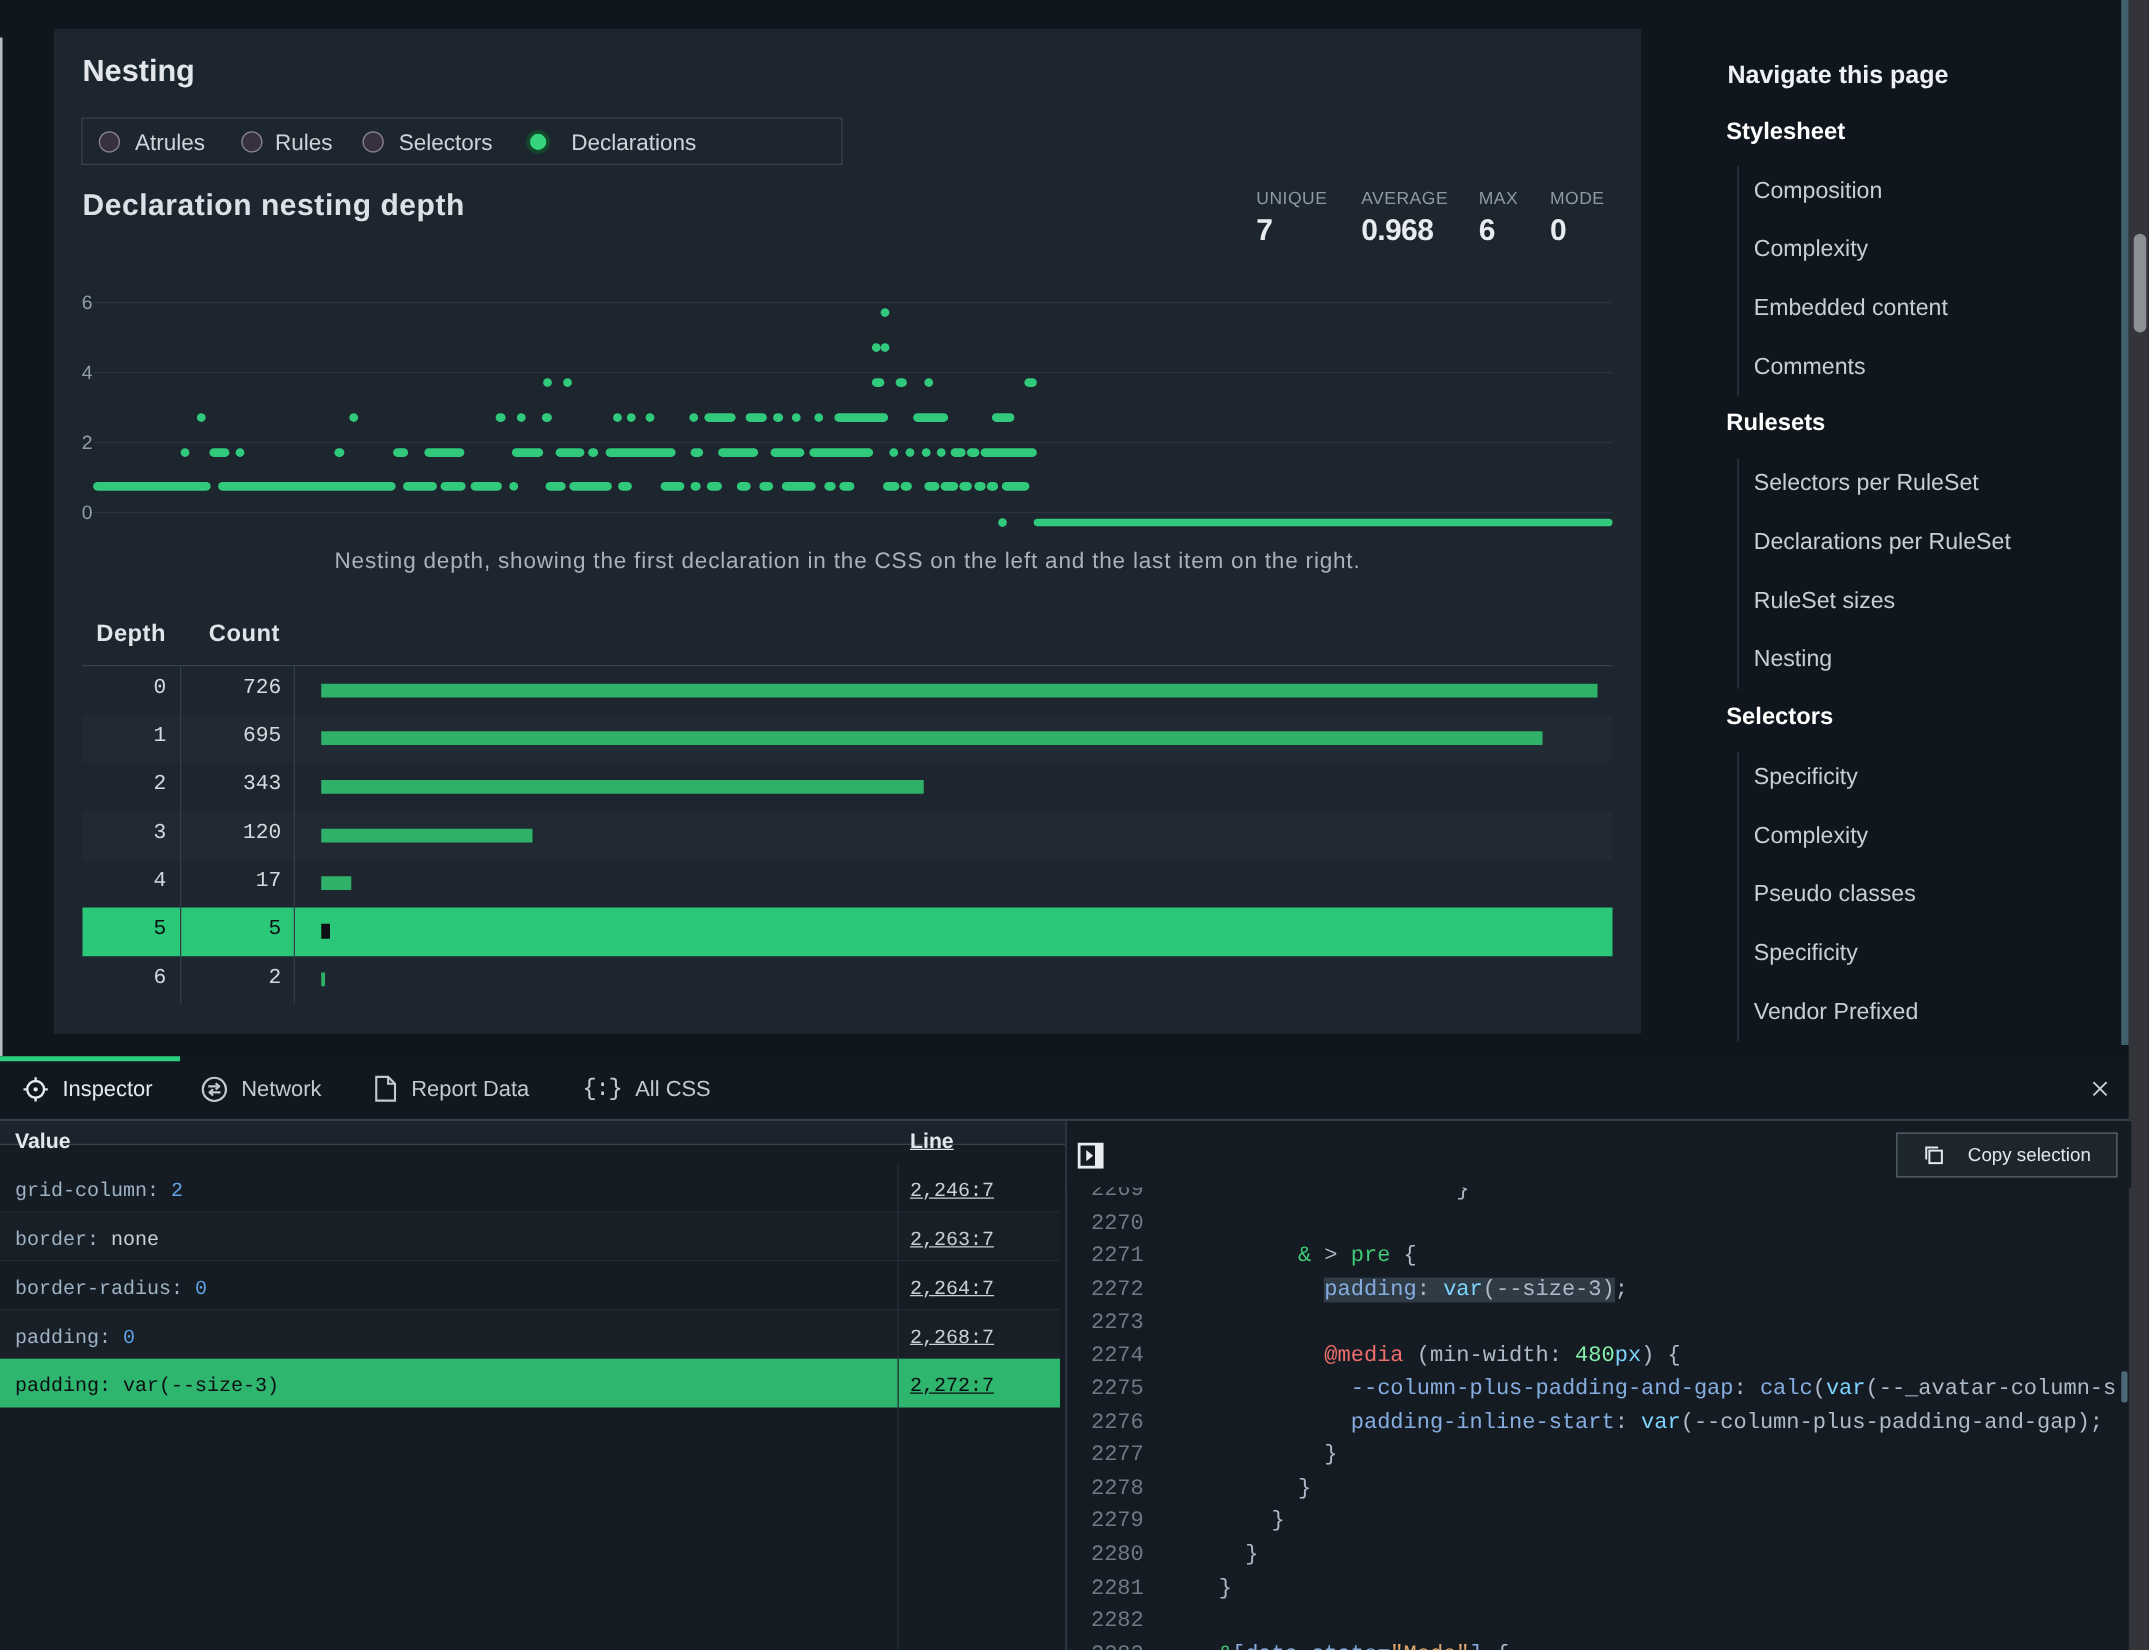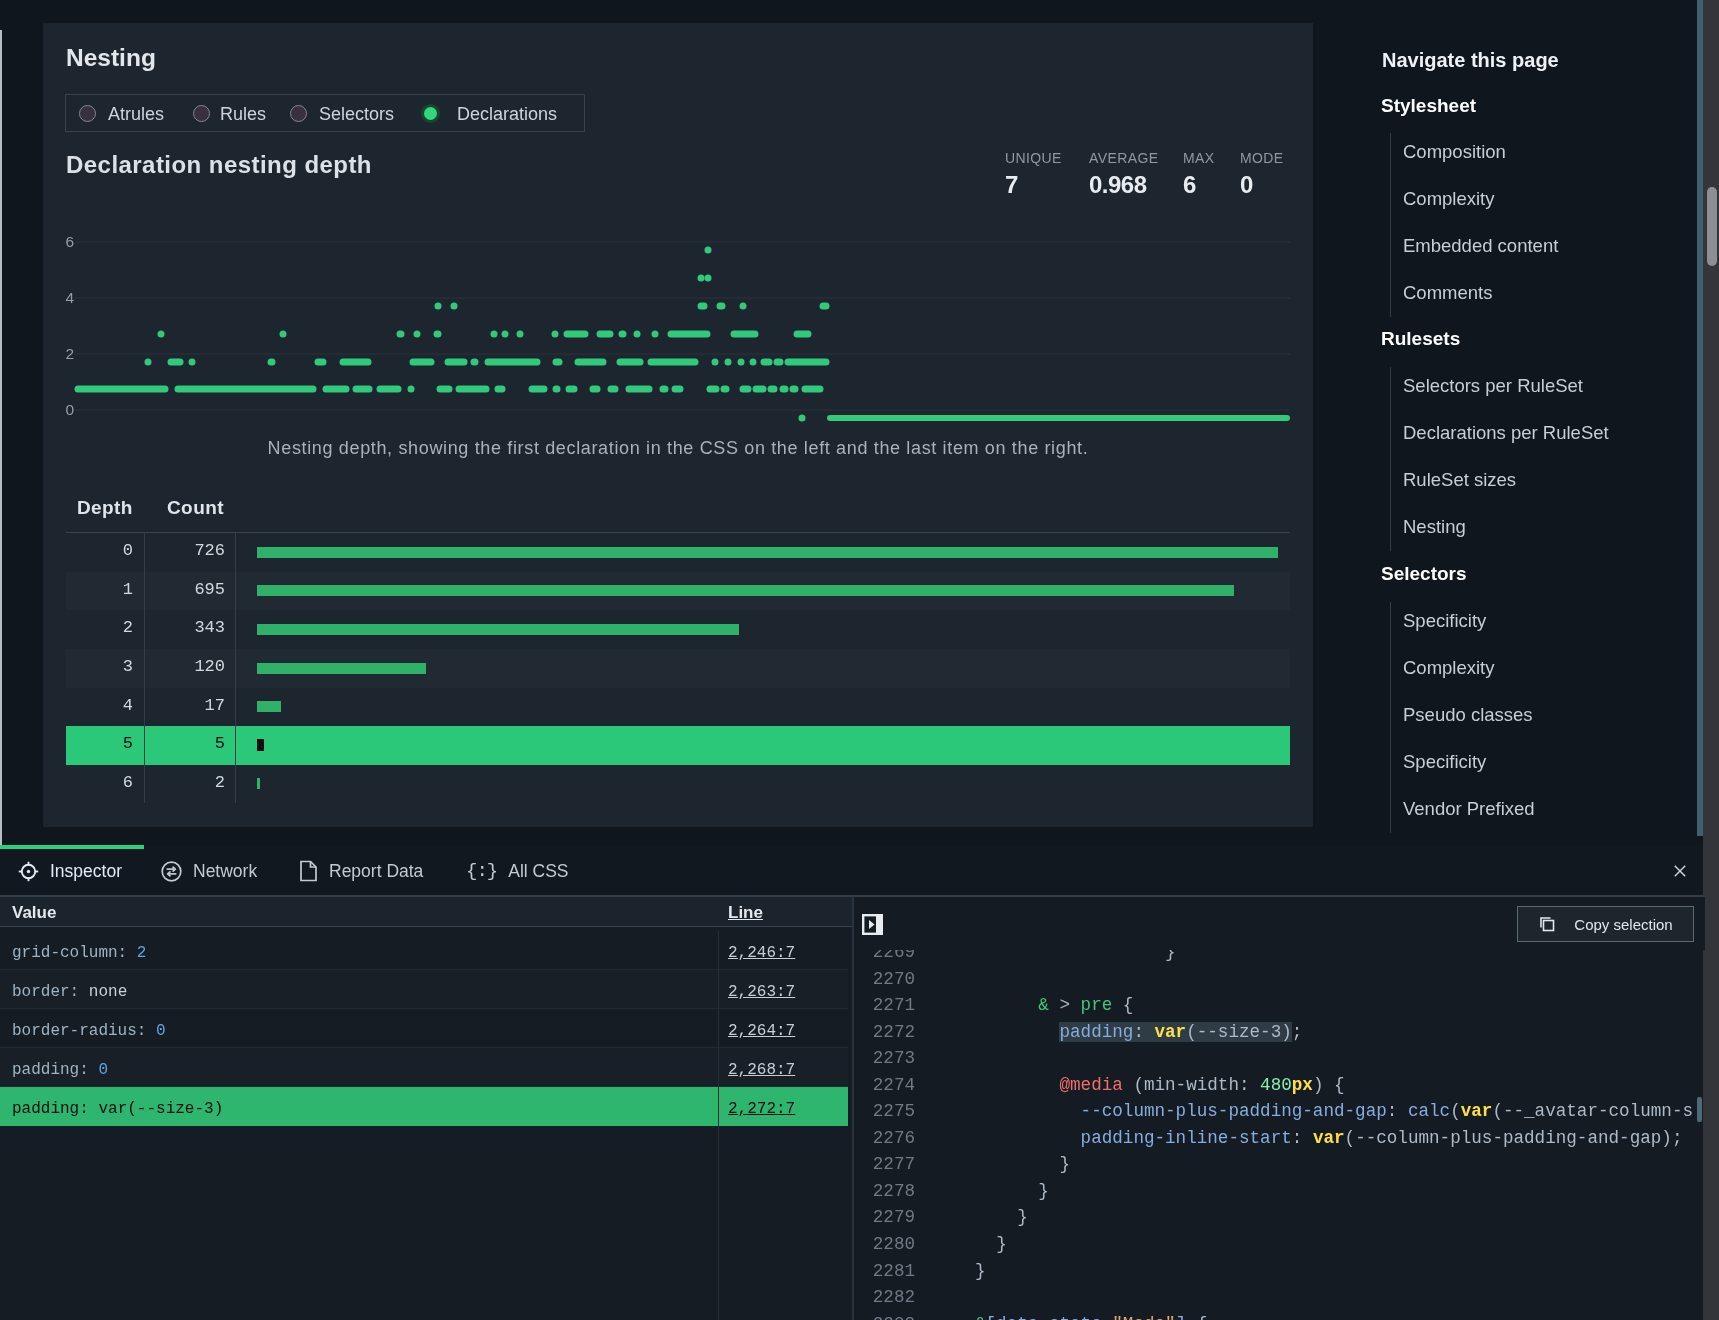--- a/index.html
+++ b/index.html
@@ -3,21 +3,21 @@
 <meta charset="utf-8">
 <style>
 * { margin:0; padding:0; box-sizing:border-box; }
 html,body { width:1719px; height:1320px; overflow:hidden; background:#10161d;
   font-family:"Liberation Sans", sans-serif; }
 #root { position:absolute; inset:0; width:1719px; height:1320px; }
 
 
 .card { position:absolute; left:43px; top:23px; width:1270px; height:804px; background:#1d262f; }
 .card h1 { position:absolute; left:23px; top:21px; font-size:24.5px; font-weight:700; color:#e3e7ec; }
-.radiobox { position:absolute; left:22px; top:71px; width:520px; height:38px; border:1px solid #39424c; }
+.radiobox { position:absolute; left:22px; top:71px; width:609px; height:38px; border:1px solid #39424c; }
 .radio { position:absolute; top:10px; width:17px; height:17px; border-radius:50%; background:#37313f; border:1.5px solid #8b8494; }
 .radio.on { top:9px; width:19px; height:19px; background:#35d57e; border:3px solid #15482a; }
 .rlab { position:absolute; top:9px; font-size:18px; color:#ced4da; }
 .h2row { position:absolute; left:23px; top:128px; width:1224px; }
 .card h2 { font-size:24px; font-weight:700; color:#dce1e7; letter-spacing:.45px; }
 .stat { position:absolute; top:127px; text-align:left; }
 .stat .sl { font-size:14px; color:#8d99a5; letter-spacing:.4px; }
 .stat .sv { font-size:24px; font-weight:700; color:#e8ecf0; margin-top:5px; letter-spacing:-0.5px; }
 .chart { position:absolute; left:43px; top:212px; }
 .caption { position:absolute; left:43px; top:438px; width:1270px; text-align:center;
@@ -45,21 +45,21 @@
 
 
 .insp { position:absolute; left:0; top:845px; width:1705px; height:475px; background:#151c24; }
 .tabbar { position:absolute; left:0; top:0; width:1705px; height:52px; background:#11181f; border-bottom:2px solid #333f48; }
 .tabind { position:absolute; left:0; top:0; width:144px; height:3.5px; background:#2bd07d; }
 .tab { position:absolute; top:0; height:52px; display:flex; align-items:center; gap:11px; color:#c2cad2; font-size:17.5px; }
 .tab.active { color:#e6ebef; }
 .xbtn { position:absolute; left:1671px; top:17px; width:18px; height:18px; color:#cdd5da; }
 
 
-.vhead { position:absolute; left:0; top:52px; width:852px; height:30px; background:#1b232d; border-bottom:1px solid #39434d; }
+.vhead { position:absolute; left:0; top:52px; width:852px; height:19px; background:#1b232d; border-bottom:1px solid #39434d; }
 .vhead .vh1 { position:absolute; left:12px; top:6px; font-size:17px; font-weight:700; color:#e3e8ed; }
 .vhead .vh2 { position:absolute; left:728px; top:6px; font-size:17px; font-weight:700; color:#e3e8ed; text-decoration:underline; }
 .vrows { position:absolute; left:0; top:86px; width:852px; }
 .vrow { position:relative; width:848px; height:39px; border-bottom:1px solid #222b34; font-family:"Liberation Mono",monospace; font-size:16px; }
 .vrow.valt { background:rgba(255,255,255,0.015); }
 .vrow.vhl { background:#2eb56e; border-bottom:none; }
 .vrow .vval { position:absolute; left:12px; top:13px; }
 .vrow .vline { position:absolute; left:728px; top:13px; color:#c6cfd6; text-decoration:underline; }
 .vrow .p { color:#9eb3c4; }
 .vrow .v { color:#61a3e2; }
@@ -70,21 +70,21 @@
 
 
 .codewrap { position:absolute; left:854px; top:52px; width:851px; height:510px; background:#151b23; overflow:hidden; }
 .codelines { position:absolute; left:0; top:42px; width:100%; }
 .cl { height:26.55px; white-space:pre; font-family:"Liberation Mono",monospace; font-size:17.6px; line-height:26.55px; }
 .cl .ln { display:inline-block; width:61px; text-align:right; color:#6f7a85; }
 .cl .ct { margin-left:60px; color:#adbac7; }
 .pun { color:#adbac7; }
 .grn { color:#3ec878; }
 .blu { color:#86ade0; }
-.pur { color:#fde047;font-weight:bold; }
+.pur { color:#7dd3fc; }
 .red { color:#ef6f6c; }
 .num { color:#86efac; }
 .orn { color:#e0a569; }
 .sel { background:#2f3b45; }
 .toolbar { position:absolute; left:854px; top:52px; width:851px; height:53px; background:#151b23; z-index:5; }
 .copybtn { position:absolute; right:11px; top:9px; width:177px; height:36px; border:1px solid #5a6a72; background:#1d252d;
   color:#e2e8ec; font-size:15px; display:flex; align-items:center; justify-content:center; gap:18px; }
 
 
 .sb-teal { position:absolute; left:1697px; top:0; width:6px; height:836px; background:#41606d; }

